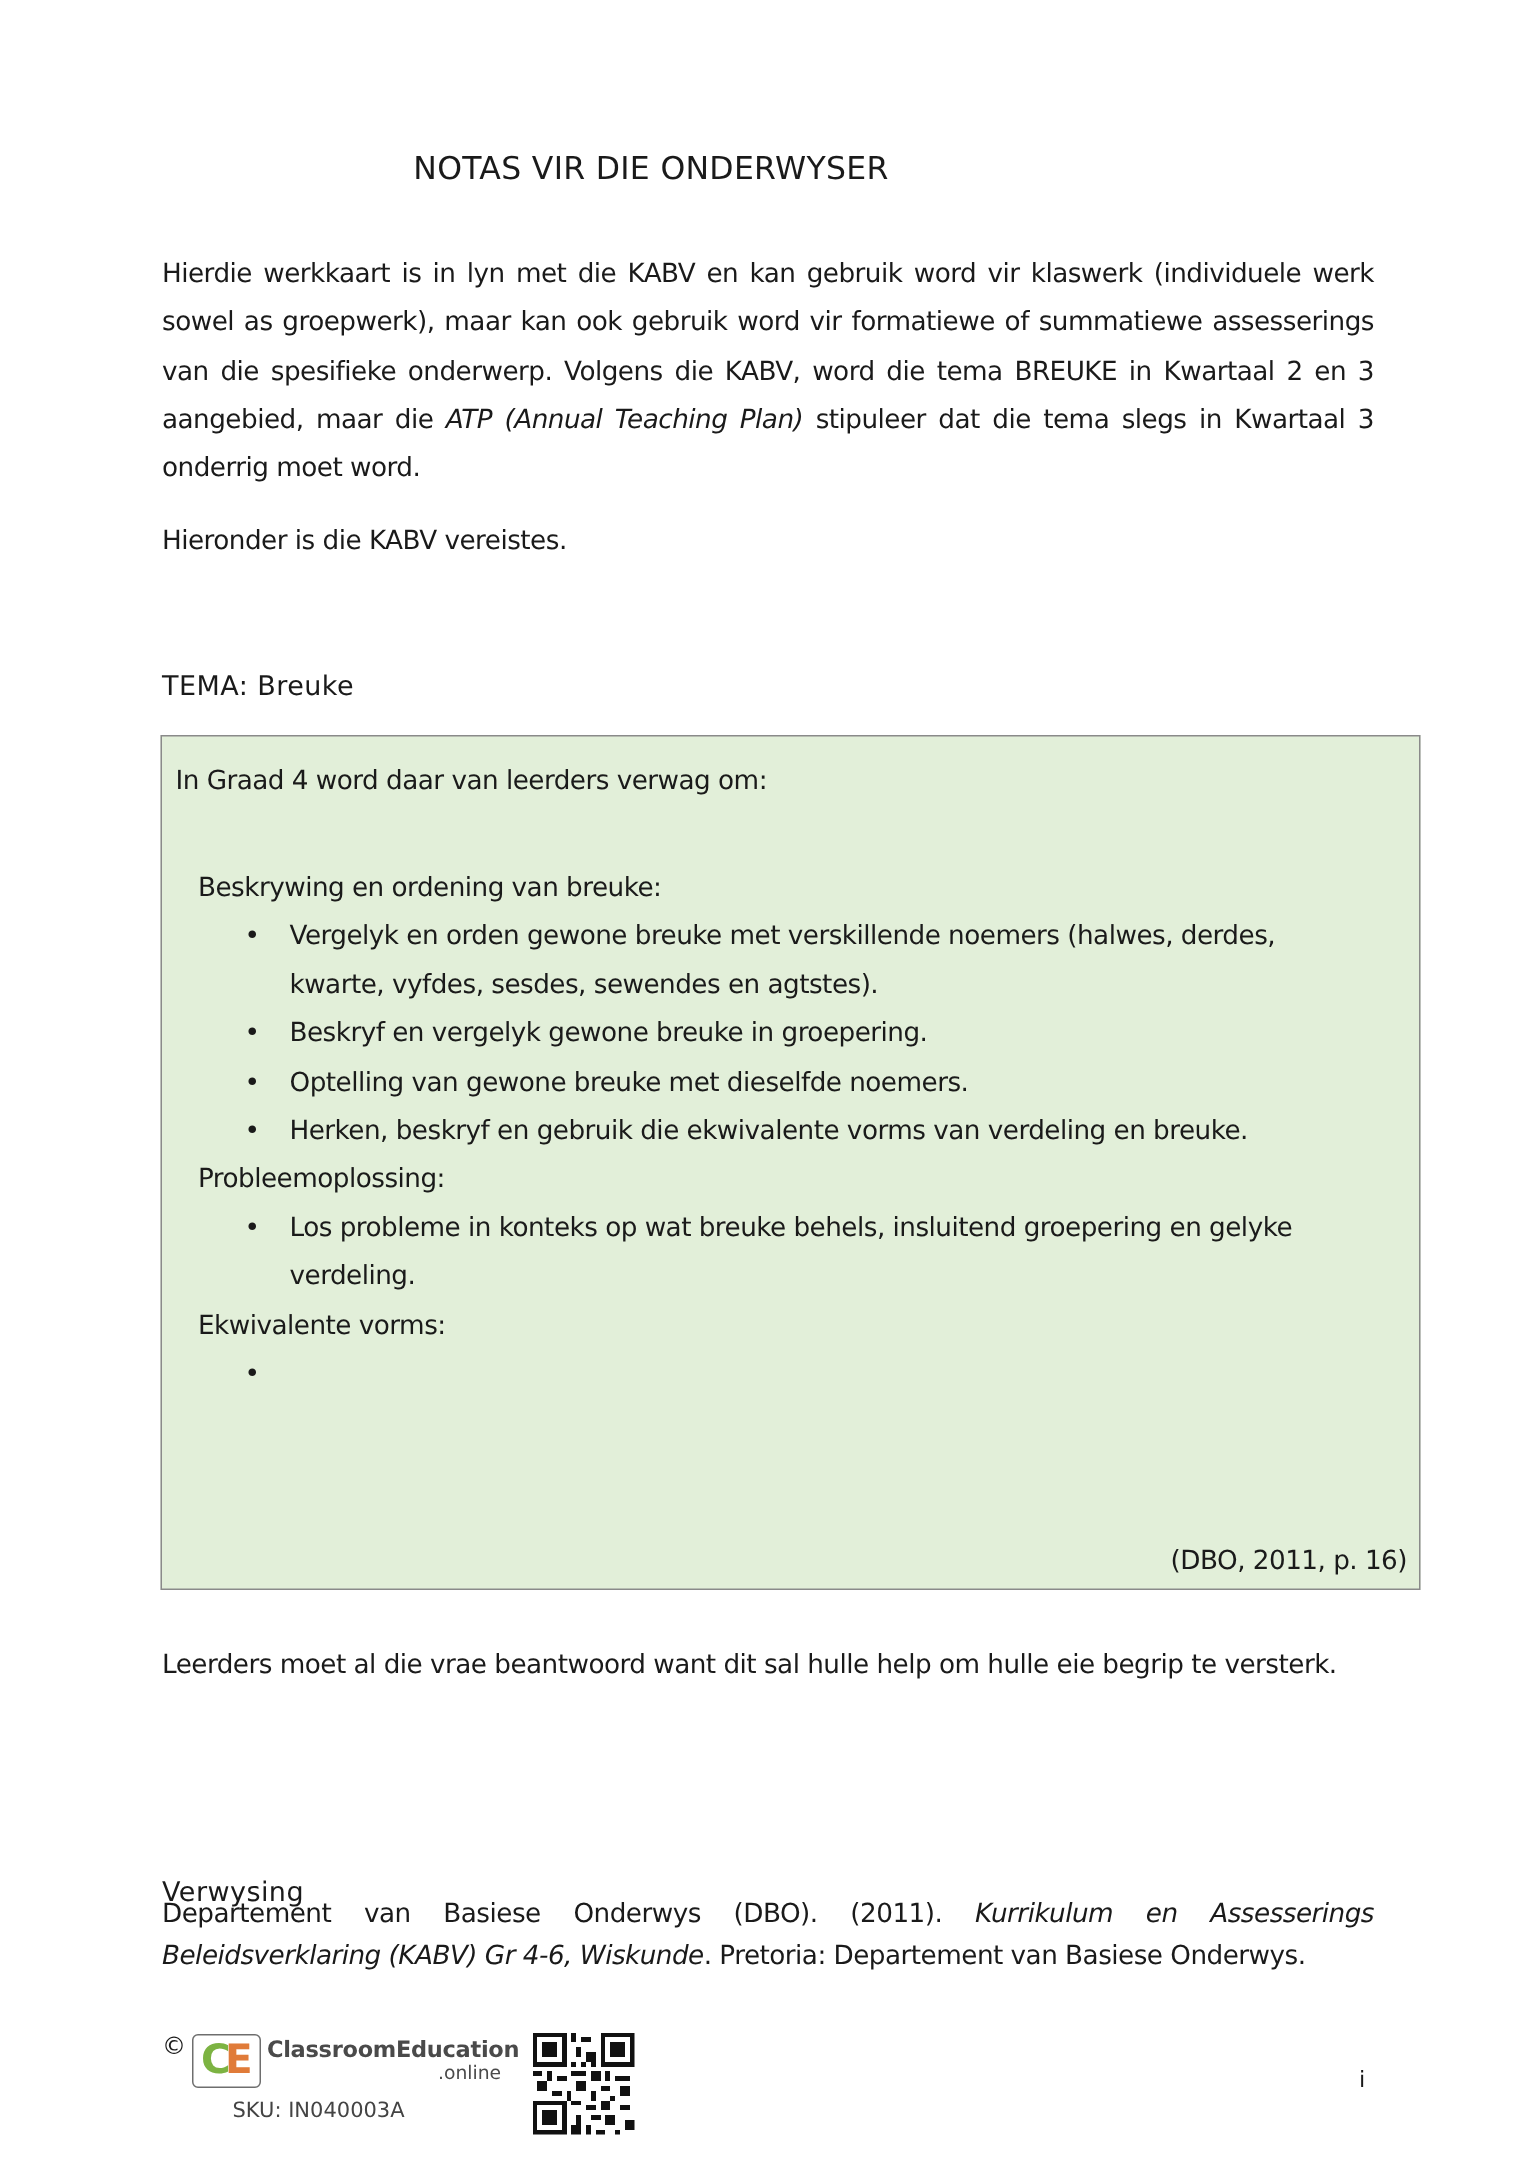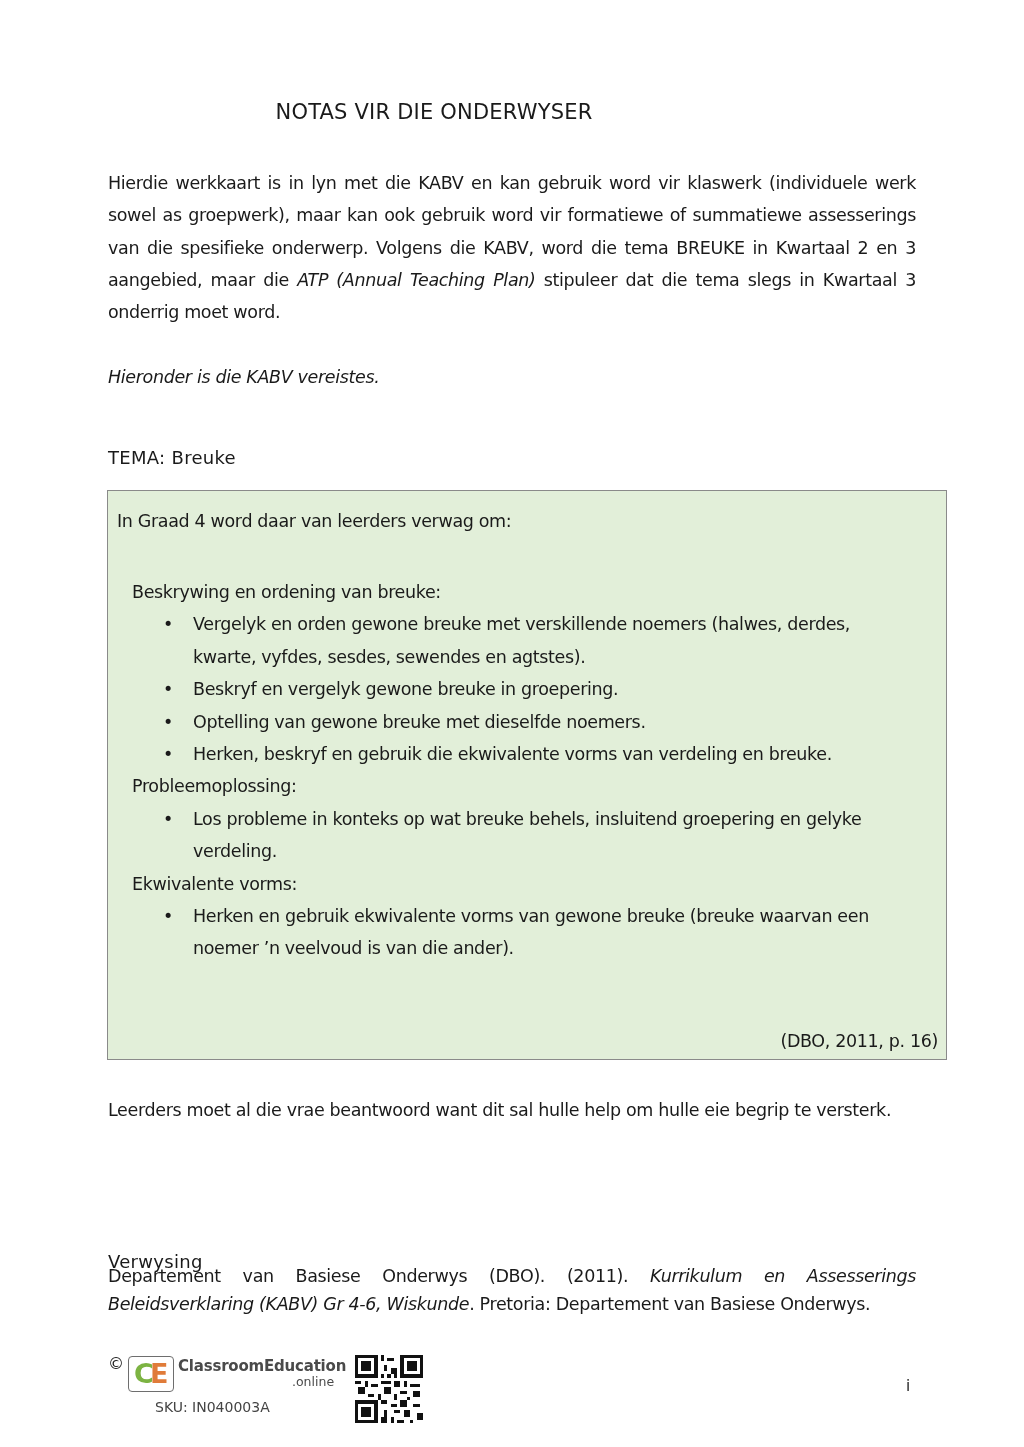--- a/index.html
+++ b/index.html
@@ -4,21 +4,21 @@
 <style>
   html, body { margin: 0; padding: 0; background: #ffffff; }
   body { width: 1024px; height: 1447px; position: relative; overflow: hidden;
          font-family: "DejaVu Sans", sans-serif; color: #1a1a1a; }
   .page-title { position: absolute; top: 100px; left: 0; width: 868px; text-align: center;
                 font-size: 21px; letter-spacing: 0.2px; }
   .para { position: absolute; left: 108px; width: 808px; font-size: 17.5px; line-height: 32.3px;
           text-align: justify; letter-spacing: -0.35px; }
   .para i { font-style: italic; }
   .p1 { top: 167px; }
-  .p2 { top: 361px; font-style: italic; }
+  .p2 { top: 345px; }
   .tema { position: absolute; top: 447px; left: 108px; font-size: 18px; letter-spacing: 0.3px; }
   .box { position: absolute; top: 490px; left: 107px; width: 840px; height: 570px;
          background: #e2efd9; border: 1px solid #8a8a8a; box-sizing: border-box; }
   .box .intro { position: absolute; top: 20px; left: 9px; font-size: 17.5px; letter-spacing: -0.35px; }
   .box .content { position: absolute; top: 85px; left: 24px; width: 782px; font-size: 17.5px;
                   line-height: 32.4px; letter-spacing: -0.35px; }
   .sec-head { display: block; }
   ul.blist { margin: 0; padding: 0; list-style: none; }
   ul.blist li { position: relative; padding-left: 61px; }
   ul.blist li .bullet { position: absolute; left: 31px; top: 0; }
@@ -62,21 +62,21 @@
     <ul class="blist">
       <li><span class="bullet">•</span><span>Optelling van gewone breuke met dieselfde noemers.</span></li>
       <li><span class="bullet">•</span><span>Herken, beskryf en gebruik die ekwivalente vorms van verdeling en breuke.</span></li>
     </ul>
     <span class="sec-head">Probleemoplossing:</span>
     <ul class="blist">
       <li><span class="bullet">•</span><span>Los probleme in konteks op wat breuke behels, insluitend groepering en gelyke verdeling.</span></li>
     </ul>
     <span class="sec-head">Ekwivalente vorms:</span>
     <ul class="blist">
-      <li><span class="bullet">•</span><span>Herken en gebruik ekwivalente vorms van gewone breuke (breuke waarvan een noemer ’n veelvoud is van die ander).</span></li>
+      <li><span class="bullet">•</span></li>
     </ul>
   </div>
   <div class="cite">(DBO, 2011, p. 16)</div>
 </div>
 
 <div class="para p3">Leerders moet al die vrae beantwoord want dit sal hulle help om hulle eie begrip te versterk.</div>
 
 <div class="verw">Verwysing</div>
 
 <div class="para p4"><span>Departement van Basiese Onderwys (DBO). (2011). </span><i>Kurrikulum en Assesserings Beleidsverklaring (KABV) Gr 4-6, Wiskunde</i><span>. Pretoria: Departement van Basiese Onderwys.</span></div>

